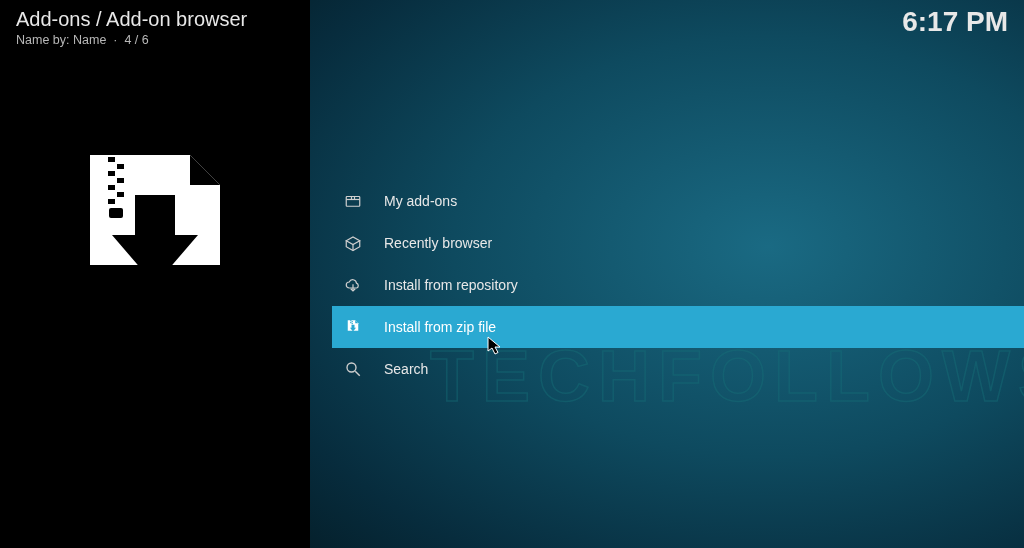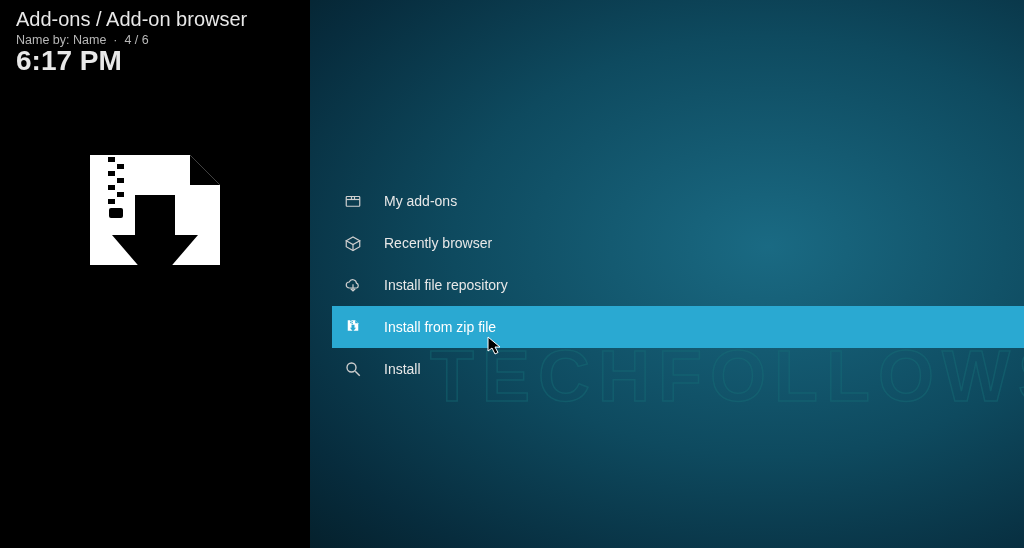--- a/index.html
+++ b/index.html
@@ -116,21 +116,21 @@
       letter-spacing: 8px;
       color: rgba(20, 90, 100, 0.45);
       pointer-events: none;
       z-index: 0;
       font-family: Arial, sans-serif;
       -webkit-text-stroke: 1.5px rgba(22, 110, 120, 0.45);
       -webkit-text-fill-color: transparent;
       white-space: nowrap;
     }
     .menu { z-index: 5; }
-    .header { z-index: 10; flex-direction: column; }
+    .header { z-index: 10; }
     .left-panel { z-index: 8; }
   </style>
 </head>
 <body>
 
 <div class="screen">
 
   <div class="watermark">TECHFOLLOWS</div>
 
   <div class="left-panel">
@@ -196,21 +196,21 @@
     </div>
 
     <div class="menu-item">
       <span class="menu-icon">
         <svg viewBox="0 0 24 24" width="18" height="18" fill="none" stroke="#cfcfcf" stroke-width="1.6">
           <path d="M7 16 a4 4 0 0 1 0-8 a5 5 0 0 1 9.6 1.5 A3.5 3.5 0 0 1 17 16 Z"></path>
           <line x1="12" y1="11" x2="12" y2="20"></line>
           <polyline points="9 17 12 20 15 17"></polyline>
         </svg>
       </span>
-      <span class="menu-label">Install file repository</span>
+      <span class="menu-label">Install from repository</span>
     </div>
 
     <div class="menu-item selected">
       <span class="menu-icon">
         <svg viewBox="0 0 24 24" width="18" height="18" fill="#fff">
           <path d="M5 3 H15 L19 7 V17 H5 Z"></path>
           <path fill="#2aa9d2" d="M15 3 L19 7 H15 Z"></path>
           <rect x="8" y="3" width="2" height="1.3" fill="#2aa9d2"></rect>
           <rect x="10" y="4.3" width="2" height="1.3" fill="#2aa9d2"></rect>
           <rect x="8" y="5.6" width="2" height="1.3" fill="#2aa9d2"></rect>
@@ -221,21 +221,21 @@
       <span class="menu-label">Install from zip file</span>
     </div>
 
     <div class="menu-item">
       <span class="menu-icon">
         <svg viewBox="0 0 24 24" width="18" height="18" fill="none" stroke="#cfcfcf" stroke-width="1.8">
           <circle cx="10" cy="10" r="6"></circle>
           <line x1="15" y1="15" x2="21" y2="21"></line>
         </svg>
       </span>
-      <span class="menu-label">Install</span>
+      <span class="menu-label">Search</span>
     </div>
 
   </div>
 
   <div class="cursor">
     <svg viewBox="0 0 16 20" width="16" height="20">
       <path fill="#000" stroke="#fff" stroke-width="1" d="M1 1 L1 15 L5 12 L8 18 L11 16.5 L8 11 L13 11 Z"></path>
     </svg>
   </div>
 

